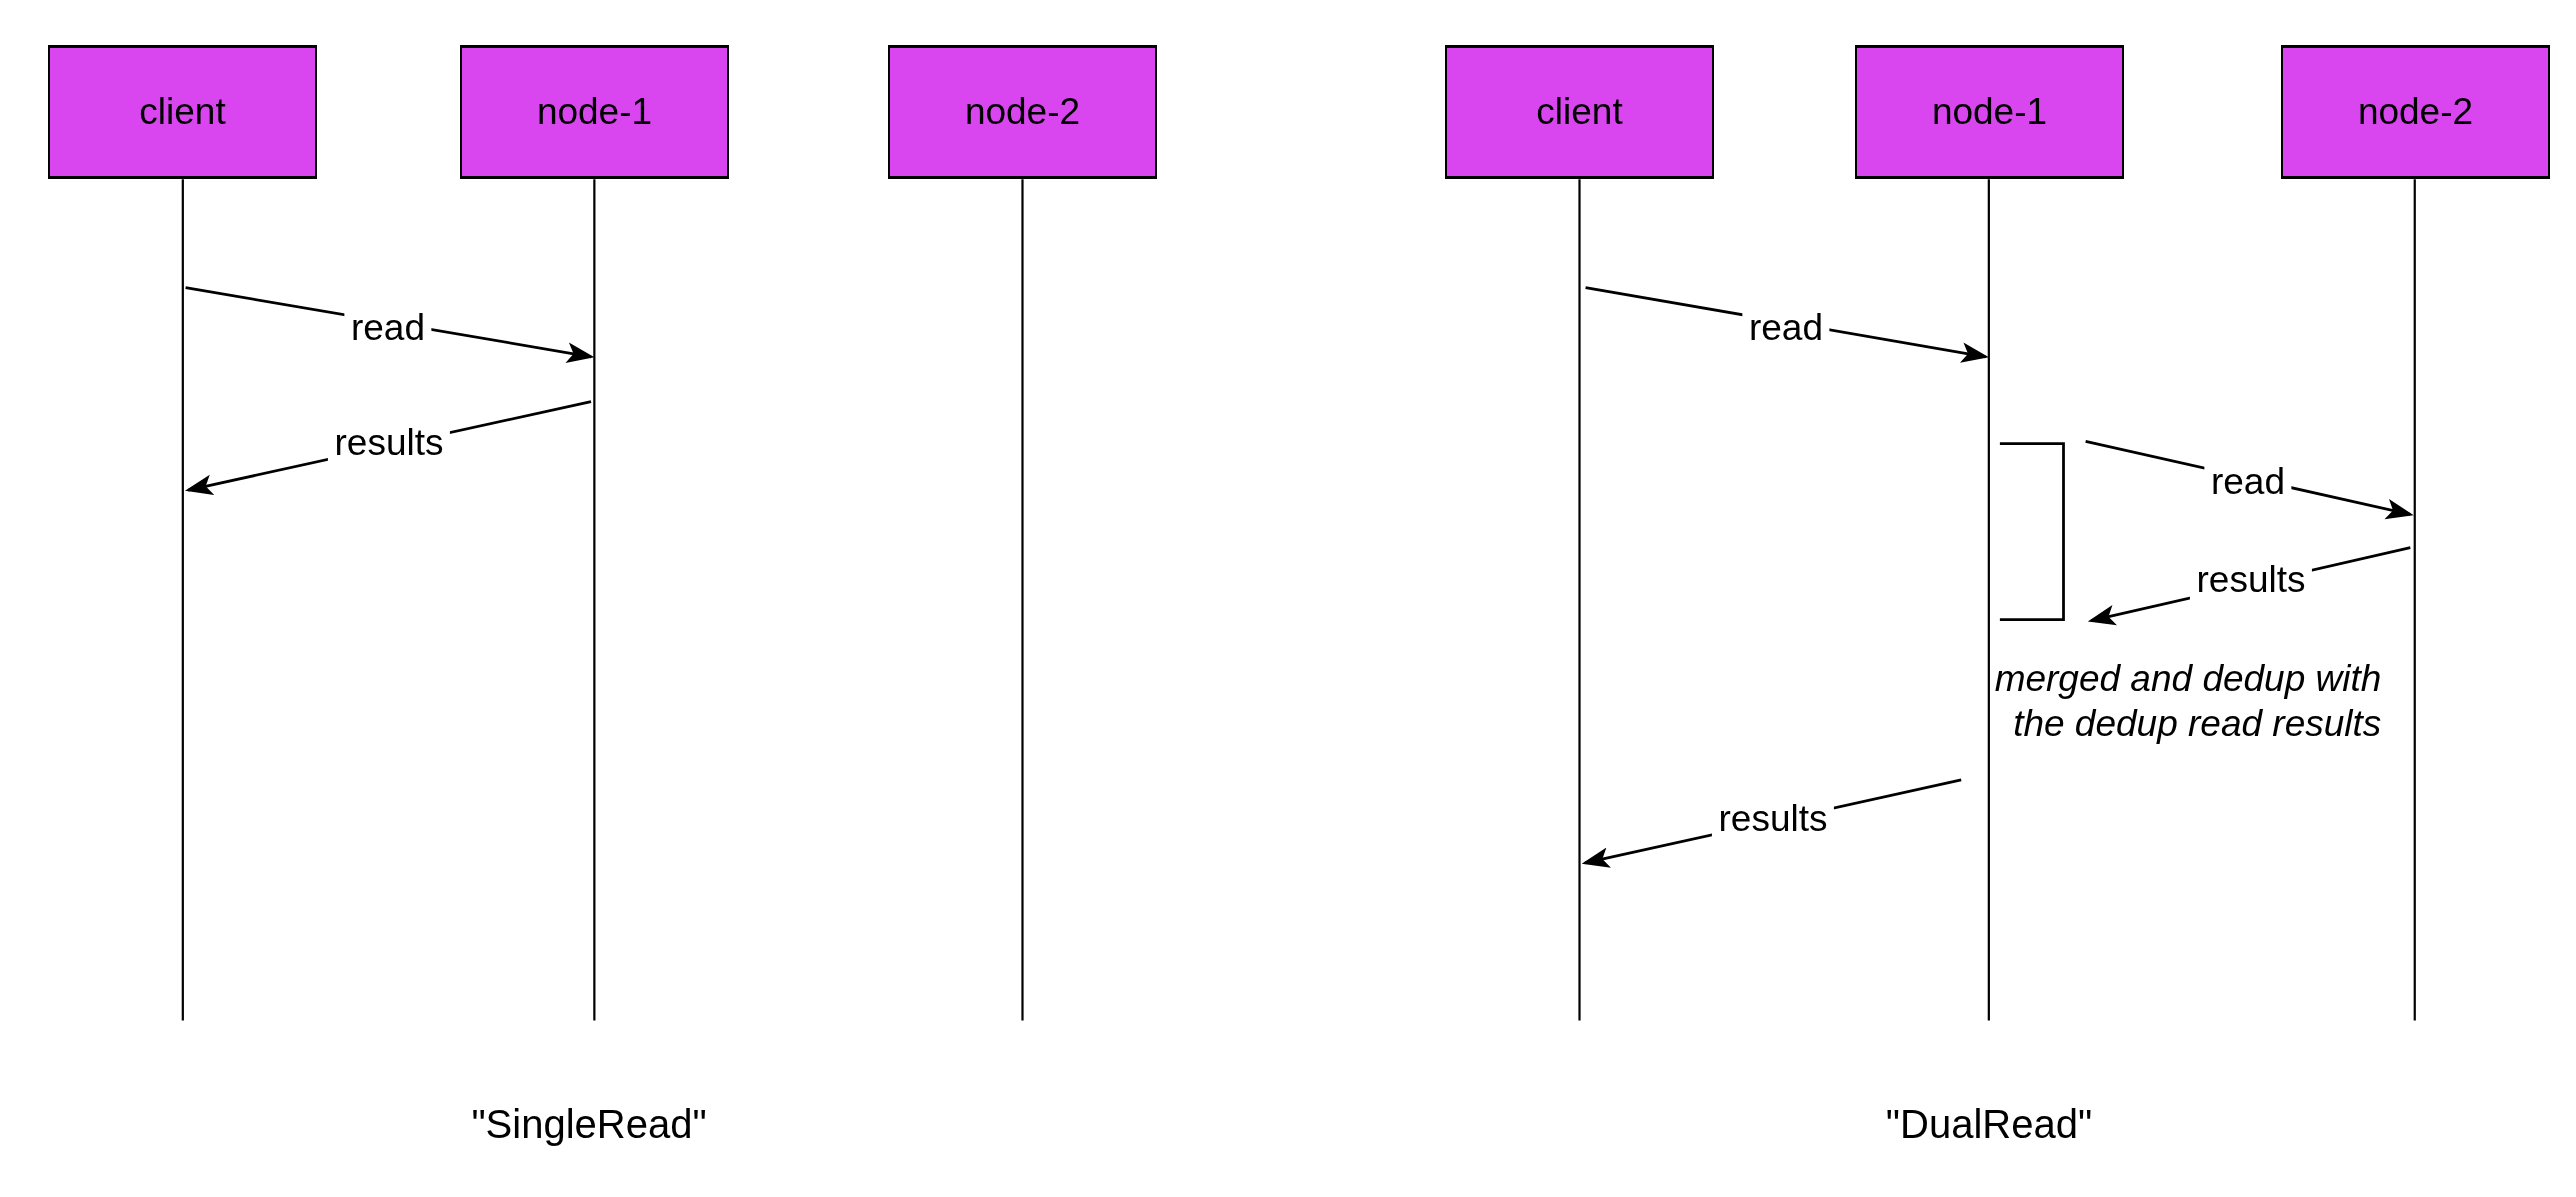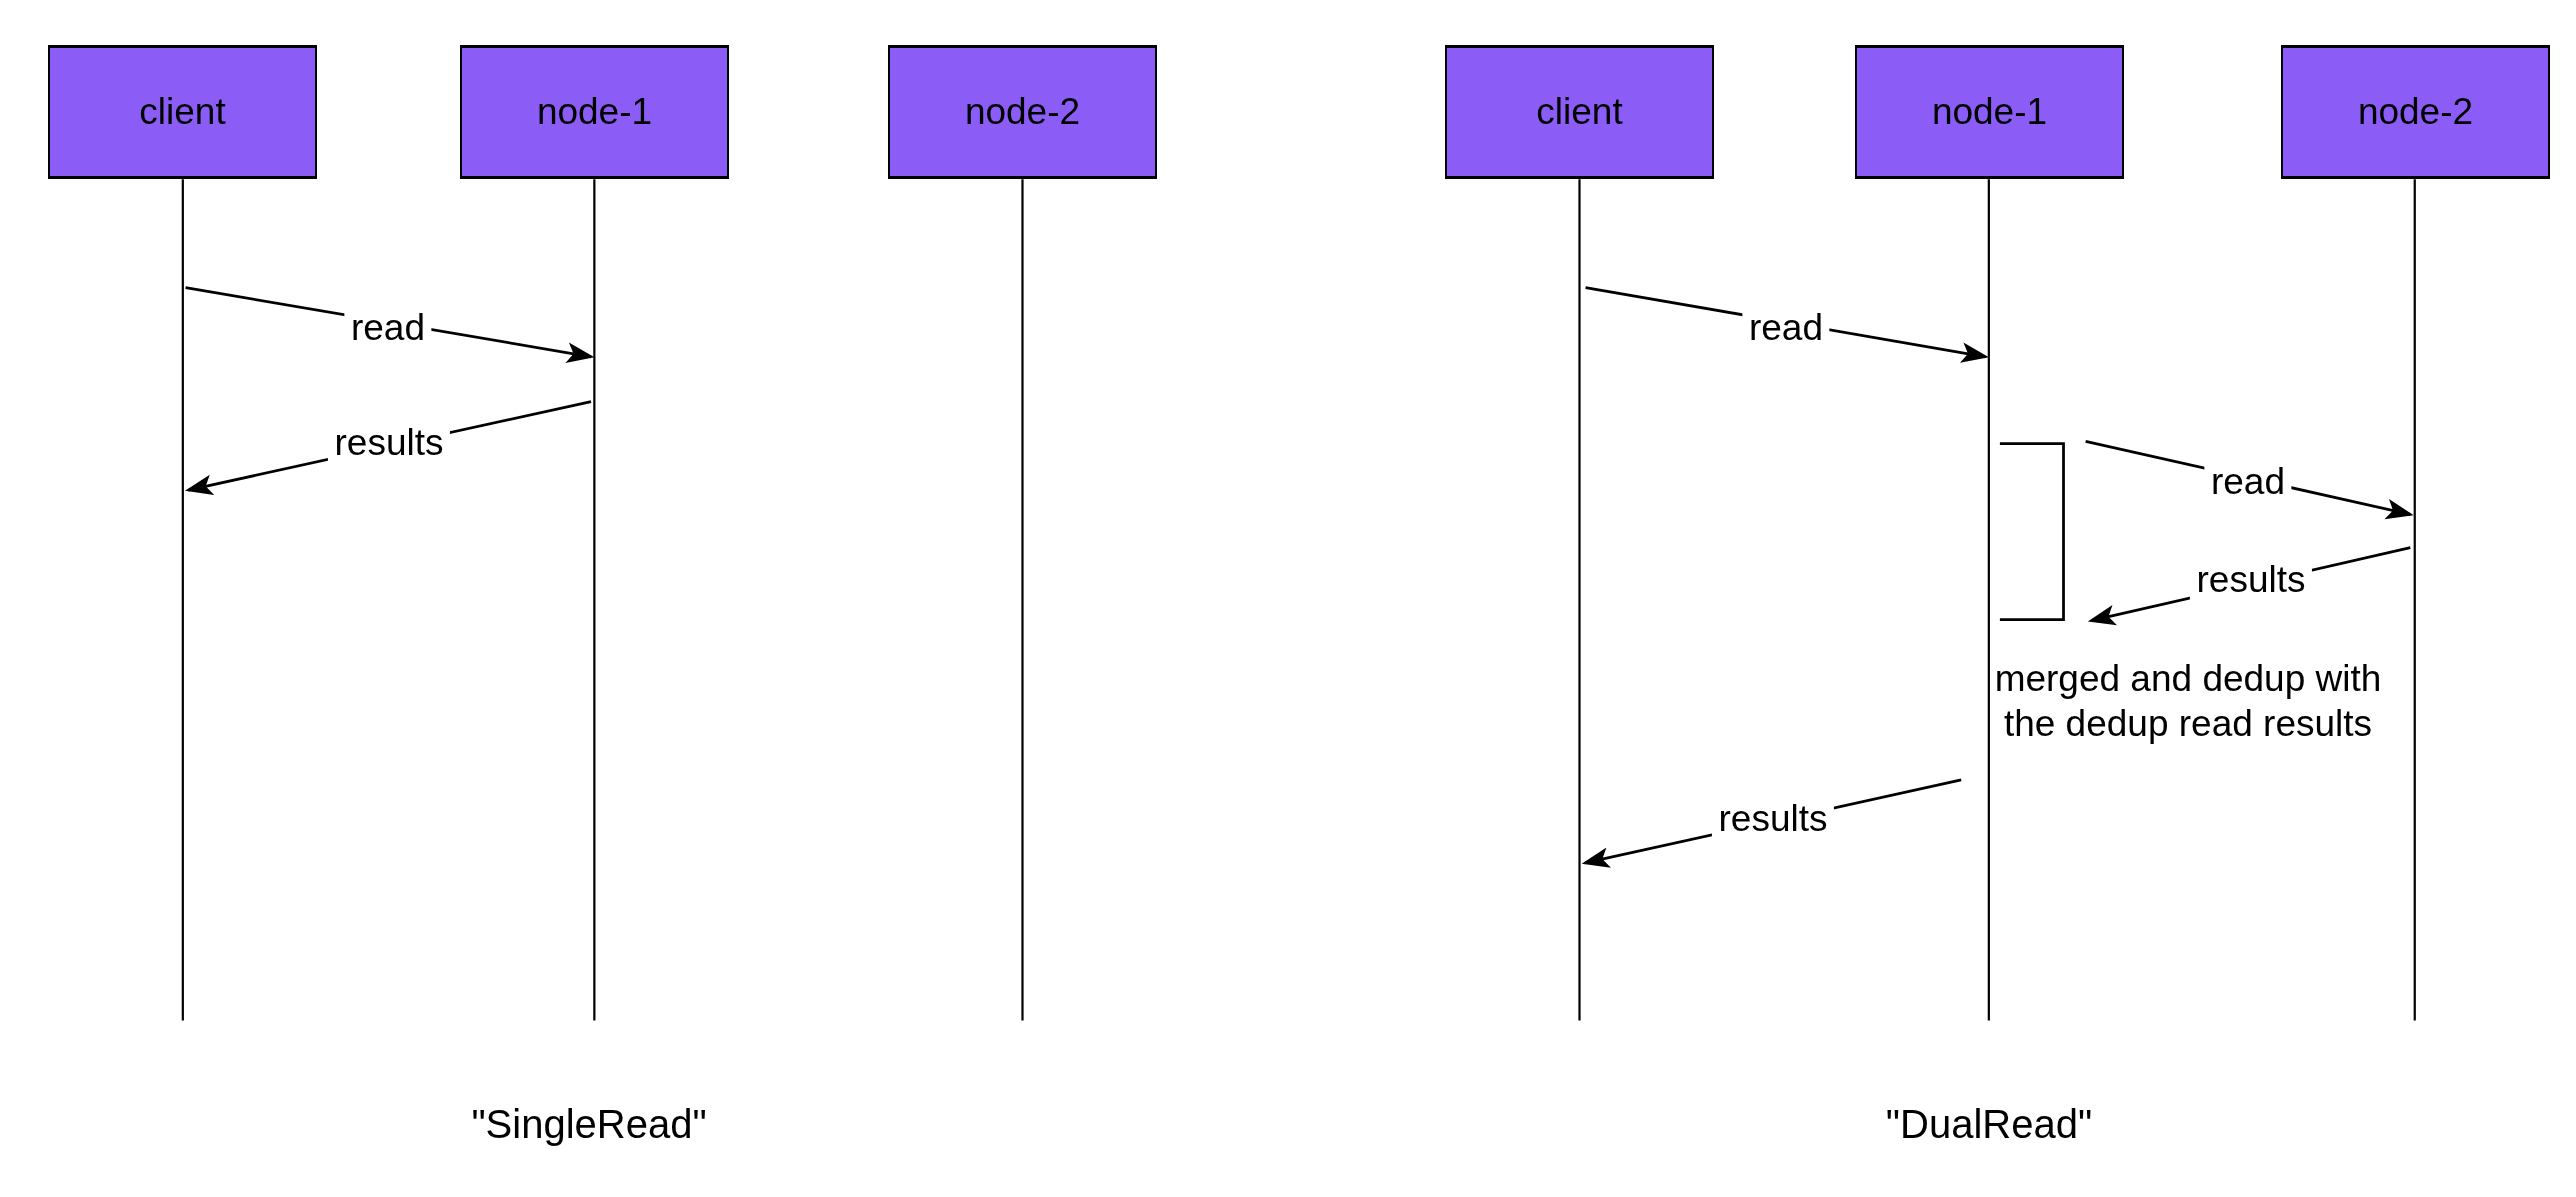--- a/index.html
+++ b/index.html
@@ -24,44 +24,45 @@
     height: 1197px;
   }
   .actor-box {
     position: absolute;
     width: 269px;
     height: 134px;
     box-sizing: border-box;
     border: 2.2px solid #000000;
     border-top-width: 3.3px;
     border-bottom-width: 3.3px;
-    background: #8b5cf6;
+    background: #d946ef;
     display: flex;
     align-items: center;
     justify-content: center;
     font-size: 37px;
     white-space: nowrap;
   }
   .msg-label {
     position: absolute;
     transform: translate(-50%, -50%);
     background: #ffffff;
     padding: 1.1px 6.6px;
     font-size: 37px;
     line-height: 1.1;
     white-space: nowrap;
     text-align: right;
   }
   .annotation {
     position: absolute;
     transform: translateX(-50%);
-    text-align: center;
+    text-align: right;
     font-size: 37px;
     line-height: 45px;
     white-space: nowrap;
+    font-style: italic;
   }
   .caption {
     position: absolute;
     transform: translateX(-50%);
     font-size: 40px;
     white-space: nowrap;
   }
   
   #box-l-client { left: 48px;   top: 45px; }
   #box-l-node1  { left: 460px;  top: 45px; }

